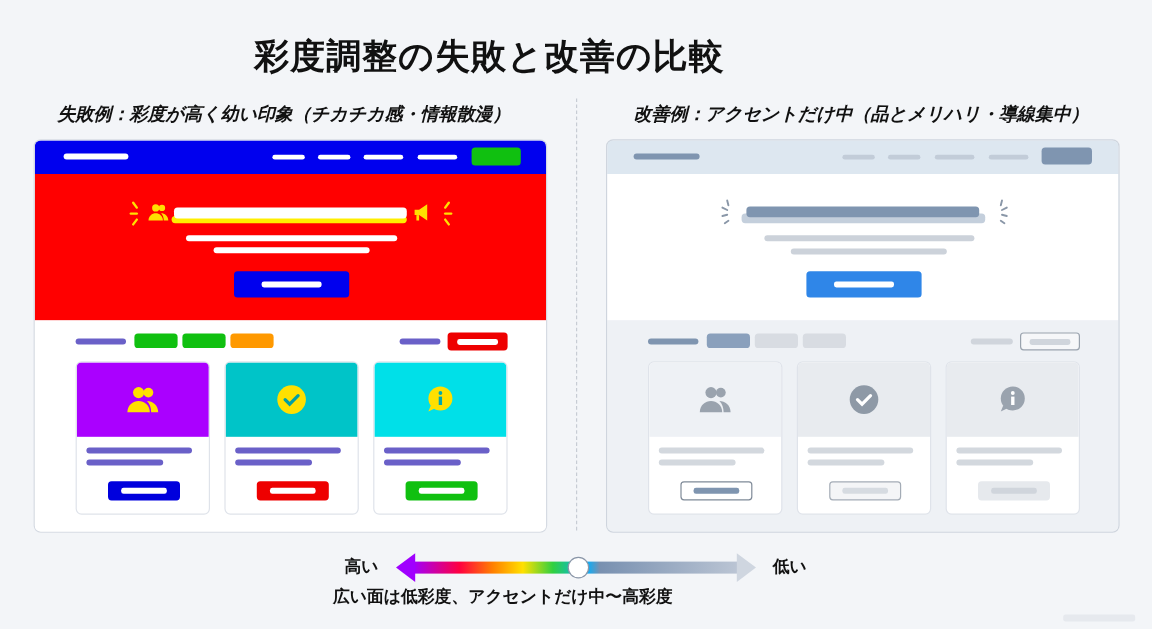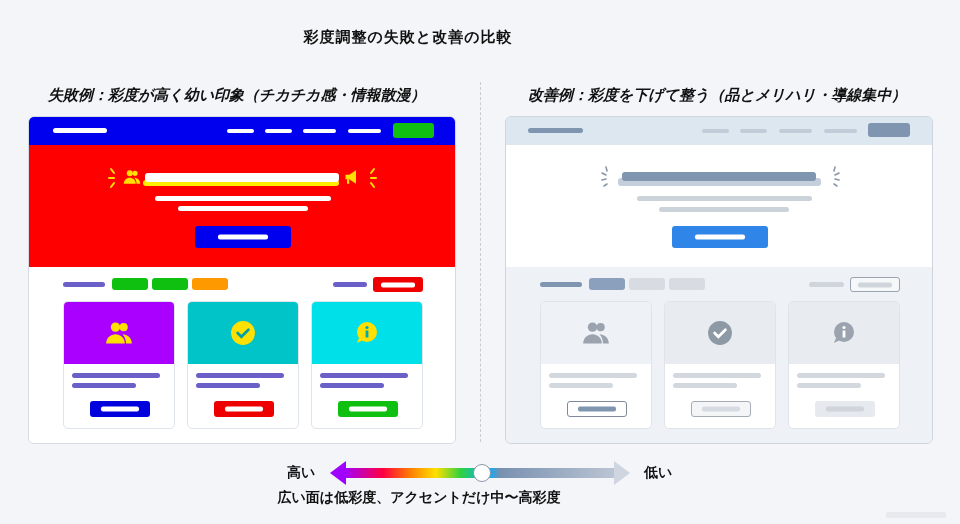--- a/index.html
+++ b/index.html
@@ -5,21 +5,21 @@
   * { box-sizing: border-box; margin: 0; padding: 0; }
   html, body { width: 960px; height: 524px; overflow: hidden; }
   body {
     background: #f3f5f8;
     font-family: "DejaVu Sans", "Liberation Sans", sans-serif;
     color: #111;
     position: relative;
   }
   .title {
     position: absolute; left: 0; top: 28px; width: 816px;
-    text-align: center; font-size: 15px; font-weight: bold; letter-spacing: 1px;
+    text-align: center; font-size: 29px; font-weight: bold; letter-spacing: 1px;
   }
   .sub {
     position: absolute; top: 86px; font-size: 15px; font-weight: bold; font-style: italic;
   }
   .sub.left { left: 48px; }
   .sub.right { left: 528px; }
   .divider {
     position: absolute; left: 480px; top: 82px; height: 360px; width: 0;
     border-left: 1px dashed #c7ccd4;
   }
@@ -72,21 +72,21 @@
     position: absolute; right: 14px; bottom: 6px; width: 60px; height: 6px;
     background: #e6e9ee; border-radius: 2px;
   }
 </style>
 </head>
 <body>
 
 <div class="title">彩度調整の失敗と改善の比較</div>
 
 <div class="sub left">失敗例：彩度が高く幼い印象（チカチカ感・情報散漫）</div>
-<div class="sub right">改善例：彩度を下げて整う（品とメリハリ・導線集中）</div>
+<div class="sub right">改善例：アクセントだけ中（品とメリハリ・導線集中）</div>
 <div class="divider"></div>
 
 <div class="panel bad">
   <div class="nav" style="background:#0000ee">
     <div class="bar" style="left:24px;top:11px;width:54px;height:5px;background:#fff"></div>
     <div class="bar" style="left:198px;top:12px;width:27px;height:4px;background:#fff"></div>
     <div class="bar" style="left:236px;top:12px;width:27px;height:4px;background:#fff"></div>
     <div class="bar" style="left:274px;top:12px;width:33px;height:4px;background:#fff"></div>
     <div class="bar" style="left:319px;top:12px;width:33px;height:4px;background:#fff"></div>
     <div class="bar" style="left:364px;top:6px;width:41px;height:15px;background:#10c010"></div>

